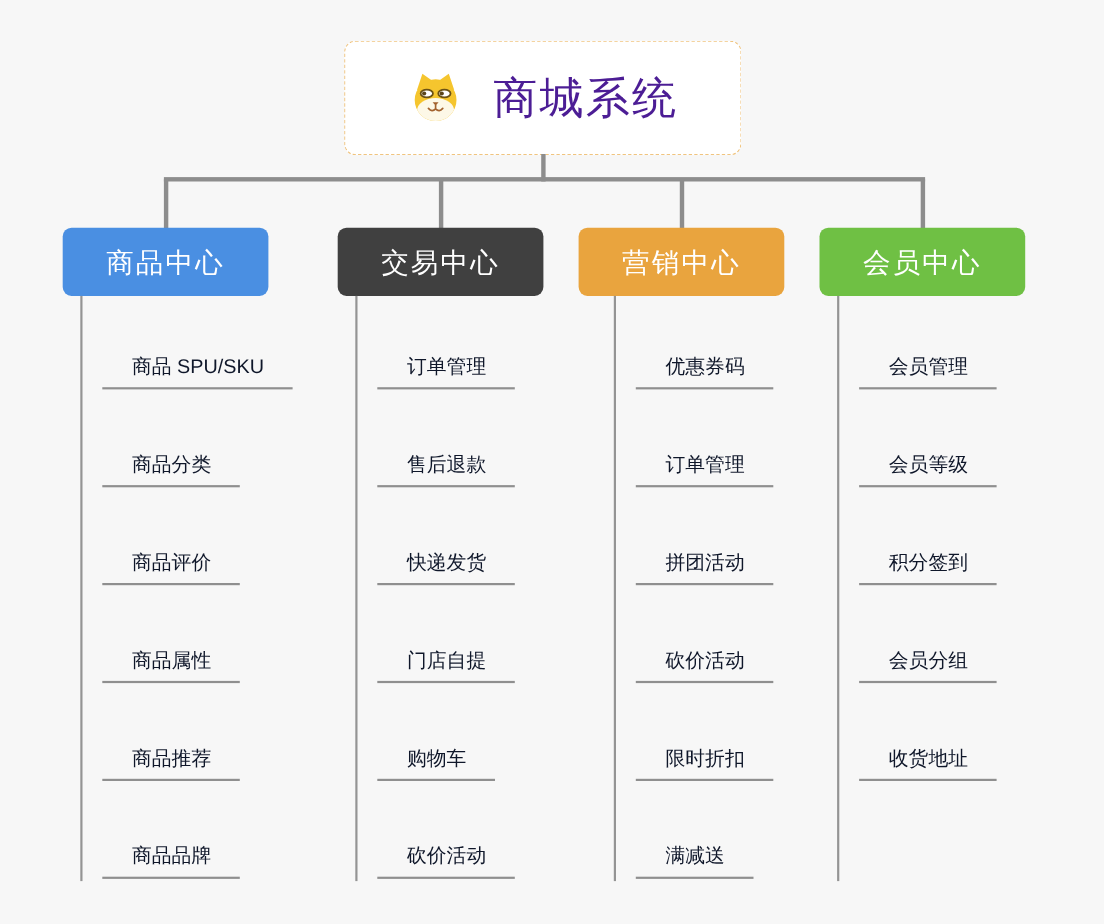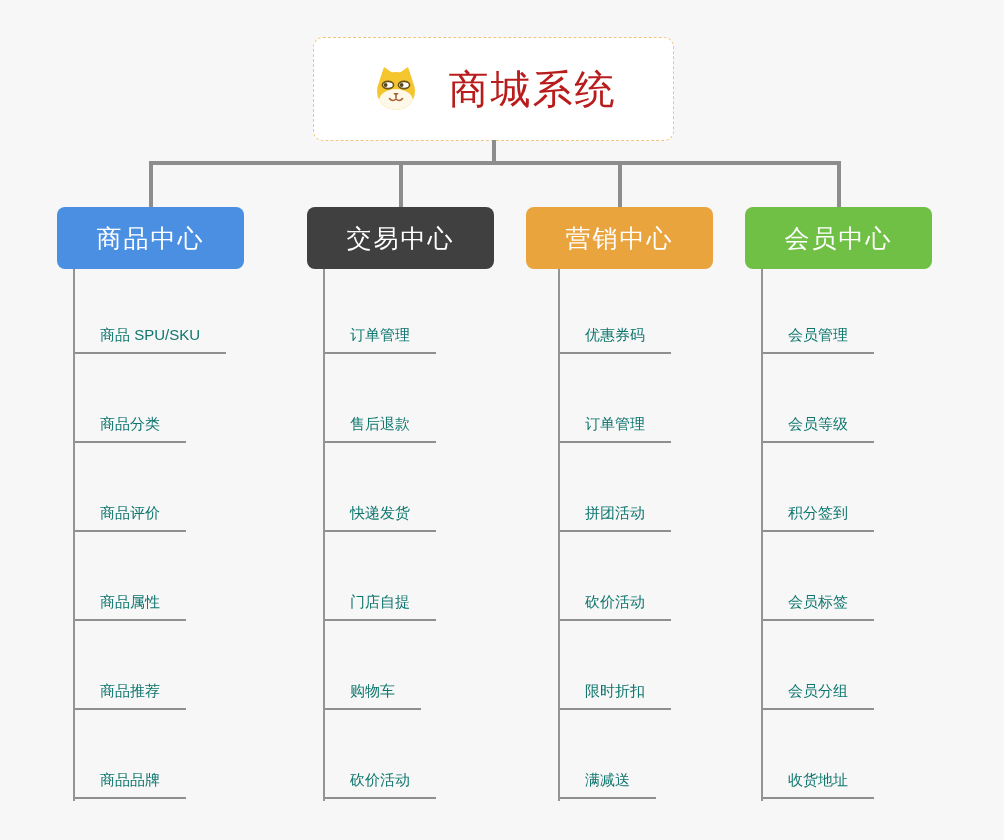--- a/index.html
+++ b/index.html
@@ -88,23 +88,24 @@
   }
   .leaf {
     height: 89px;
     display: flex;
     align-items: flex-end;
   }
   .leaf-text {
     display: inline-block;
     padding: 0 26px 7px 27px;
     border-bottom: 2px solid #8f8f8f;
-    font-size: 15px;
-    color: #0f766e;
+    font-size: 18px;
+    color: #0f172a;
     white-space: nowrap;
+    margin-left: 20px;
   }
 </style>
 </head>
 <body style="background: rgb(247, 247, 247);">
 
 <div class="canvas">
 
   <div class="root-node" style="border-color: rgb(240, 196, 127);">
     <span class="root-icon">
       <svg width="50" height="50" viewBox="0 0 50 50" aria-hidden="true">
@@ -119,21 +120,21 @@
         <ellipse cx="25" cy="37" rx="17" ry="12" fill="#fdf8e7" clip-path="url(#headClip)"></ellipse>
         <ellipse cx="17" cy="21" rx="5.6" ry="3.6" fill="#ffffff" stroke="#6b5215" stroke-width="1.6"></ellipse>
         <ellipse cx="33" cy="21" rx="5.6" ry="3.6" fill="#ffffff" stroke="#6b5215" stroke-width="1.6"></ellipse>
         <circle cx="14.6" cy="21" r="1.9" fill="#5b451a"></circle>
         <circle cx="30.6" cy="21" r="1.9" fill="#5b451a"></circle>
         <path d="M22.3,29 h5.4 l-2.7,3.2 z" fill="#a3622f"></path>
         <path d="M25,31.5 v2.8" stroke="#a3622f" stroke-width="1.5" fill="none"></path>
         <path d="M18.5,34.5 q3.2,3.8 6.5,0.5 q3.3,3.3 6.5,-0.5" stroke="#a3622f" stroke-width="1.6" fill="none" stroke-linecap="round"></path>
       </svg>
     </span>
-    <span class="root-title" style="color: #b91c1c; margin-left: 12px;">商城系统</span>
+    <span class="root-title" style="color: #4c1d95; margin-left: 12px;">商城系统</span>
   </div>
 
   <div class="connector root-drop"></div>
   <div class="connector h-bar"></div>
 
   <div id="branches">
       <div class="connector branch-drop" style="left: 149px;"></div>
       <div class="branch-header" style="left: 57px; background: rgb(74, 143, 226);">商品中心</div>
       <div class="column" style="left: 73px;">
         <div class="col-line"></div>
@@ -209,23 +210,20 @@
         <div class="leaf">
           <span class="leaf-text">会员管理</span>
         </div>
         <div class="leaf">
           <span class="leaf-text">会员等级</span>
         </div>
         <div class="leaf">
           <span class="leaf-text">积分签到</span>
         </div>
         <div class="leaf">
-          <span class="leaf-text">会员标签</span>
-        </div>
-        <div class="leaf">
           <span class="leaf-text">会员分组</span>
         </div>
         <div class="leaf">
           <span class="leaf-text">收货地址</span>
         </div>
       </div>
     </div>
 </div>
 
 </body></html>

